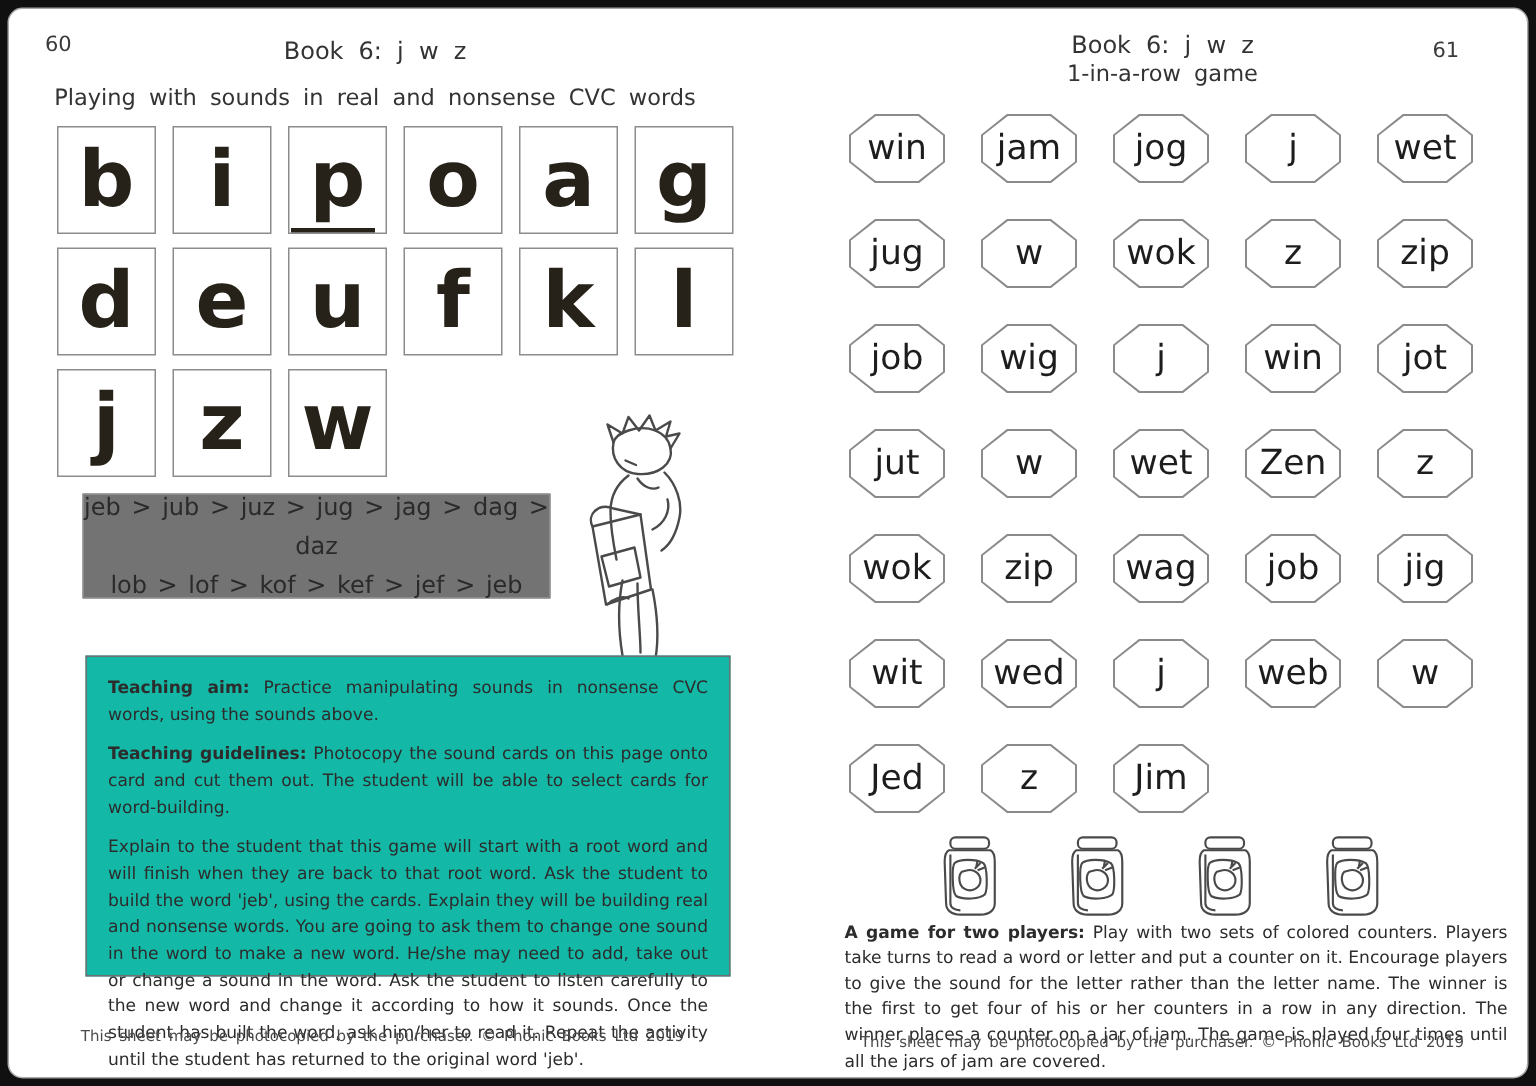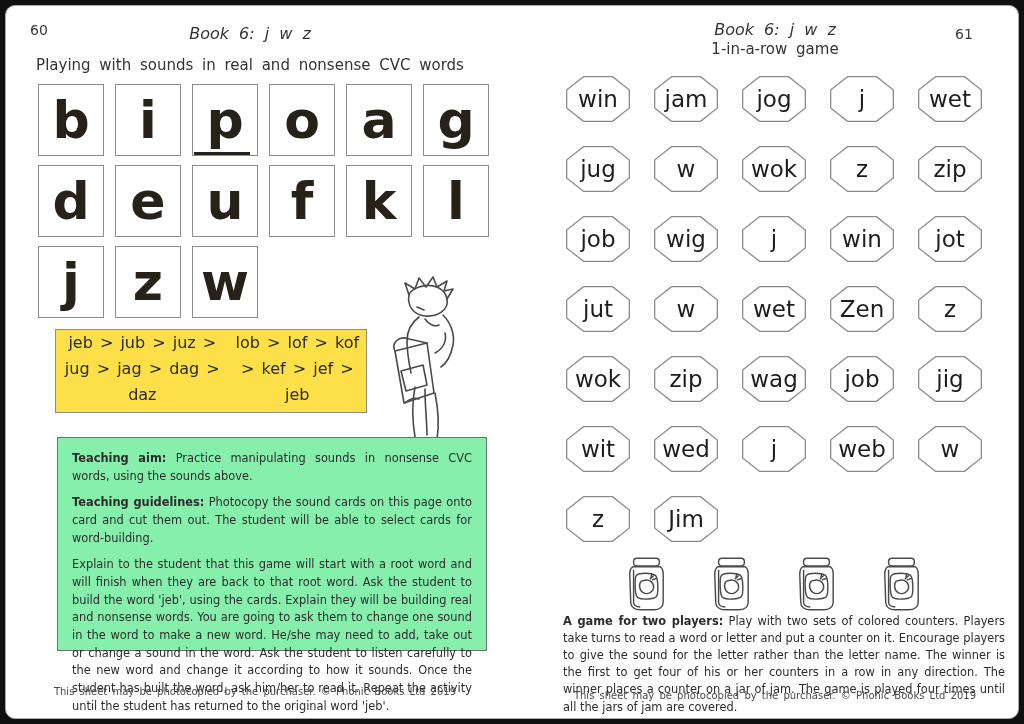--- a/index.html
+++ b/index.html
@@ -10,50 +10,50 @@
     color:#2b2b2b;
   }
   .frame{
     position:absolute;inset:5px;background:#ffffff;
     border:1px solid #a8a8a8;border-radius:10px;
   }
   .abs{position:absolute;}
 
   
   .page-num{font-size:14px;color:#3a3a3a;}
-  .page-title{font-size:16px;color:#333;text-align:center;word-spacing:5px;font-style:italic;}
+  .page-title{font-size:16px;color:#333;text-align:center;word-spacing:5px;}
   .page-subtitle{font-size:15px;color:#333;text-align:center;word-spacing:4px;}
   .footer{font-size:10px;color:#4a4a4a;text-align:center;word-spacing:2px;}
 
   
   .cards{left:38px;top:84px;display:flex;flex-direction:column;gap:9px;}
   .card-row{display:flex;gap:11px;}
   .card{
     width:66px;height:72px;background:#fff;border:1.5px solid #8c8c8c;
     display:flex;align-items:center;justify-content:center;box-sizing:border-box;
   }
   .card .letter{
     font-size:52px;font-weight:bold;color:#272219;line-height:1;position:relative;
   }
   .card.underlined .letter::after{
     content:"";position:absolute;left:-12px;right:-6px;bottom:-9px;height:3px;background:#272219;
   }
 
   
   .chain-box{
-    left:55px;top:329px;width:312px;height:84px;border:1px solid #8c8c8c;
-    display:flex;justify-content:center;
+    left:55px;top:329px;width:312px;height:70px;border:1px solid #8c8c8c;
+    display:flex;flex-direction:column;justify-content:center;
     text-align:center;font-size:16px;color:#2a2a2a;line-height:26px;word-spacing:2px;
-    box-sizing:border-box;background:#fde047;
+    box-sizing:border-box;background:#737373;
   }
 
   
   .teach-box{
     left:57px;top:437px;width:430px;height:214px;border:1px solid #6f6f6f;
-    box-sizing:border-box;padding:12px 14px;background:#86efac;
+    box-sizing:border-box;padding:12px 14px;background:#14b8a6;
     font-size:11.4px;line-height:1.55;text-align:justify;color:#2c2c2c;
   }
   .teach-box p{margin:0 0 9px 0;}
   .teach-box b{font-weight:bold;}
 
   
   .oct-grid{
     left:554px;top:64px;width:440px;
     display:grid;grid-template-columns:repeat(5,88px);grid-auto-rows:70px;
   }
@@ -274,20 +274,23 @@
       <span class="oct-word">wed</span>
     </div>
   <div class="oct">
       <span class="oct-word">j</span>
     </div>
   <div class="oct">
       <span class="oct-word">web</span>
     </div>
   <div class="oct">
       <span class="oct-word">w</span>
+    </div>
+  <div class="oct">
+      <span class="oct-word">Jed</span>
     </div>
   <div class="oct">
       <span class="oct-word">z</span>
     </div>
   <div class="oct">
       <span class="oct-word">Jim</span>
     </div>
 </div>
 
 <div class="abs jars">

